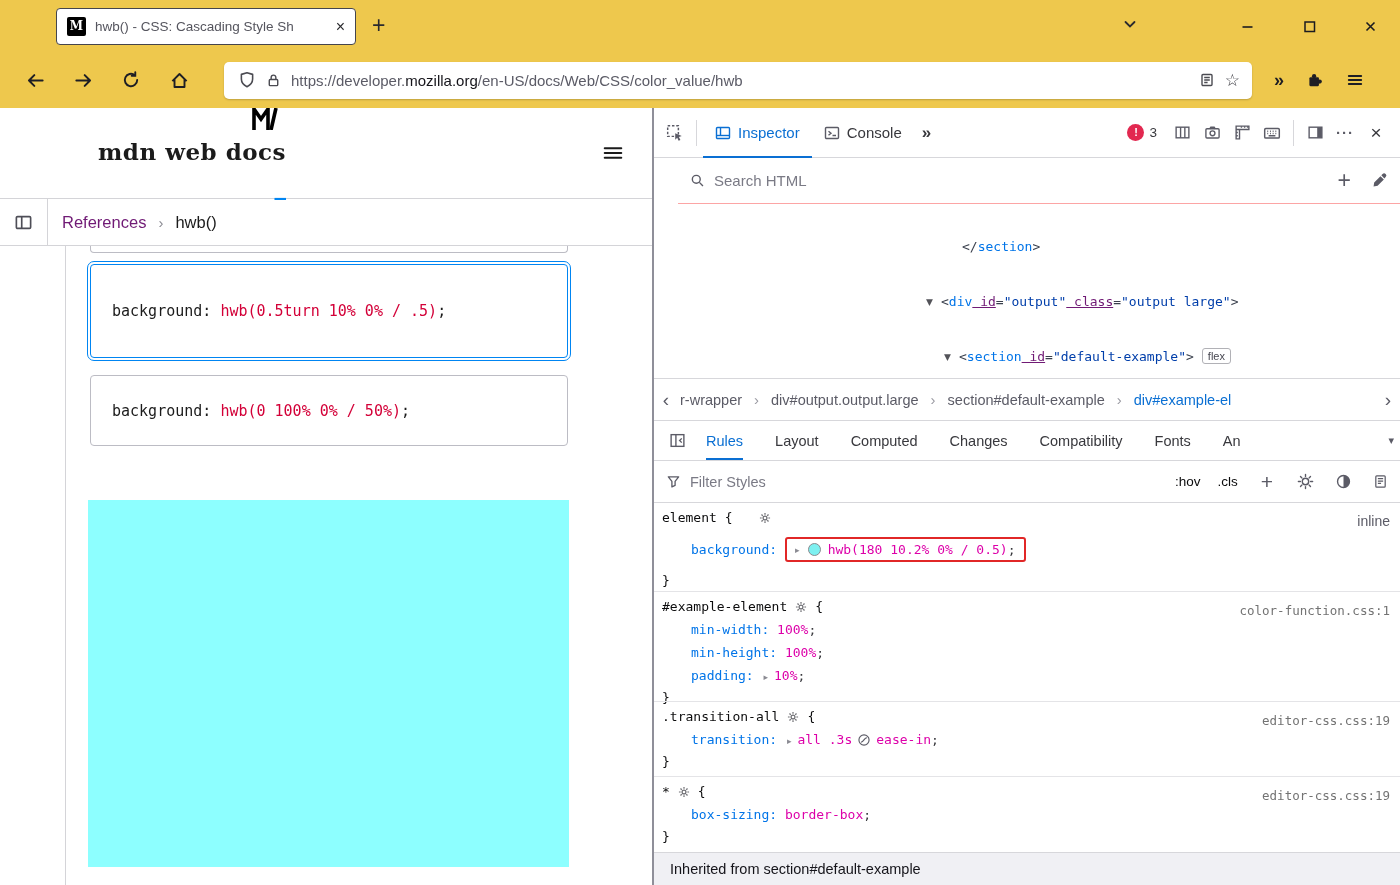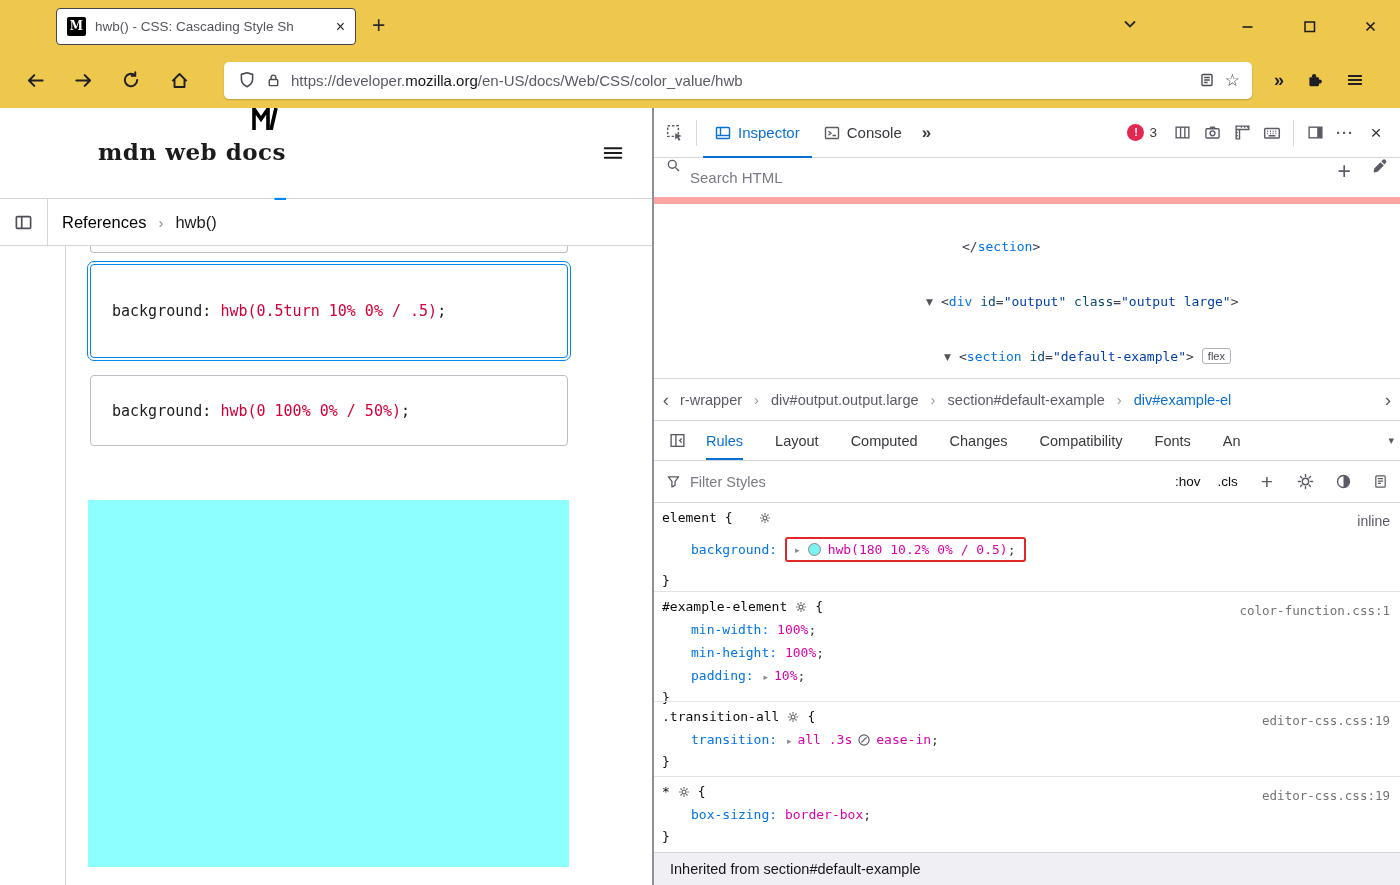--- a/index.html
+++ b/index.html
@@ -50,21 +50,21 @@
   .mdn-header { height:90px; display:flex; align-items:center; justify-content:space-between;
                 padding:0 28px 0 98px; }
   .mdn-logo { display:flex; align-items:flex-end; gap:8px;flex-direction:column; }
   .logo-text { font:bold 23px "DejaVu Serif", serif; color:#1b1b1b; letter-spacing:.5px; }
   .logo-cursor { font:bold 23px "DejaVu Serif", serif; color:#0085f2; }
   .mdn-burger { color:#1b1b1b; display:flex; }
   .mdn-crumbrow { height:48px; border-top:1px solid #d4d4d8; border-bottom:1px solid #d4d4d8;
                   display:flex; align-items:center; }
   .sb-toggle { width:47px; display:flex; align-items:center; justify-content:center; color:#4e4e57; }
   .vsep { width:1px; height:48px; background:#d4d4d8; }
-  .crumb-section { margin-left:14px; font-size:16.5px; color:#000000; }
+  .crumb-section { margin-left:14px; font-size:16.5px; color:#701a75; }
   .mdn-bsep { margin:0 12px; color:#8a8a92; font-size:15px; }
   .crumb-page { font-size:16.5px; color:#1b1b1b; }
   .mdn-content { position:relative; height:639px; }
   .ex-border { position:absolute; left:65px; top:0; bottom:0; width:1px; background:#d4d4d8; }
   .codebox { position:absolute; left:90px; width:478px; background:#fff;
              font:15px "DejaVu Sans Mono", monospace; display:flex; align-items:center;
              padding-left:21px; white-space:pre; }
   .codebox.partial { top:0; height:7px; border:1px solid #bcbcc4; border-top:none;
                      border-radius:0 0 4px 4px; padding:0; }
   .codebox.active { top:18px; height:94px; border:1px solid #0085f2; border-radius:4px;
@@ -85,34 +85,34 @@
   .dt-tab.active { color:#0a6fd3; box-shadow: inset 0 -2px 0 #0a6fd3; }
   .dt-tab.active .tabicon { color:#0a6fd3; }
   .tabicon { display:flex; color:#5b5b66; }
   .dt-more { font-size:17px; font-weight:bold; color:#38383d; padding:0 8px; }
   .dt-spacer { flex:1; }
   .err-badge { width:17px; height:17px; border-radius:50%; background:#e22850; color:#fff;
                font:bold 11px/17px "Liberation Sans", sans-serif; text-align:center; flex:none; }
   .err-count { font-size:13.5px; color:#38383d; margin:0 10px 0 5px; }
   .dt-close { font-size:19px; color:#38383d; width:32px; text-align:center; }
 
-  .dt-search { height:46px; display:flex; border-bottom:7px solid #fca5a5;
-               padding:0 12px; flex:none; }
+  .dt-search { height:46px; display:flex; align-items:center; border-bottom:1px solid #fca5a5;
+               padding:0 12px; flex:none;margin-left:24px; }
   .s-input { border:none; outline:none; flex:1; font-size:15px; color:#38383d; margin-left:9px;
              background:transparent; }
   .s-input::placeholder { color:#7a7a85; }
   .s-plus { font-size:23px; color:#5b5b66; margin:0 20px 0 8px; font-weight:300; }
 
   .markup { height:175px; border-bottom:1px solid #d7d7db; font:13px "DejaVu Sans Mono", monospace;
             color:#393f4c; overflow:hidden; flex:none; white-space:pre; }
   .mline { line-height:25px; height:25px; }
   .l1 { padding-left:308px; } .l2 { padding-left:272px; } .l3 { padding-left:290px; }
   .twisty { display:inline-block; width:15px; font:9px "DejaVu Sans", sans-serif; color:#535359;
             vertical-align:1px; }
-  .tk-p { color:#393f4c; } .tk-t { color:#0074e8; } .tk-a { color:#0c4a6e; } .tk-v { color:#003eaa; }
+  .tk-p { color:#393f4c; } .tk-t { color:#0074e8; } .tk-a { color:#701a75;text-decoration:underline; } .tk-v { color:#003eaa; }
   .flexbadge { display:inline-block; font:11px "Liberation Sans", sans-serif; color:#474751;
                border:1px solid #b1b1b6; border-radius:3px; padding:1px 5px; margin-left:8px;
                background:#fff; vertical-align:1px; }
 
   .crumbbar { height:42px; border-bottom:1px solid #d7d7db; position:relative; display:flex;
               align-items:center; overflow:hidden; font-size:14.5px; color:#5b5b66; flex:none;
               white-space:nowrap; }
   .cb-btn { position:absolute; top:0; bottom:0; width:24px; background:#fff; display:flex;
             align-items:center; justify-content:center; font-size:19px; color:#5b5b66; z-index:2; }
   .cb-btn.left { left:0; } .cb-btn.right { right:0; }

